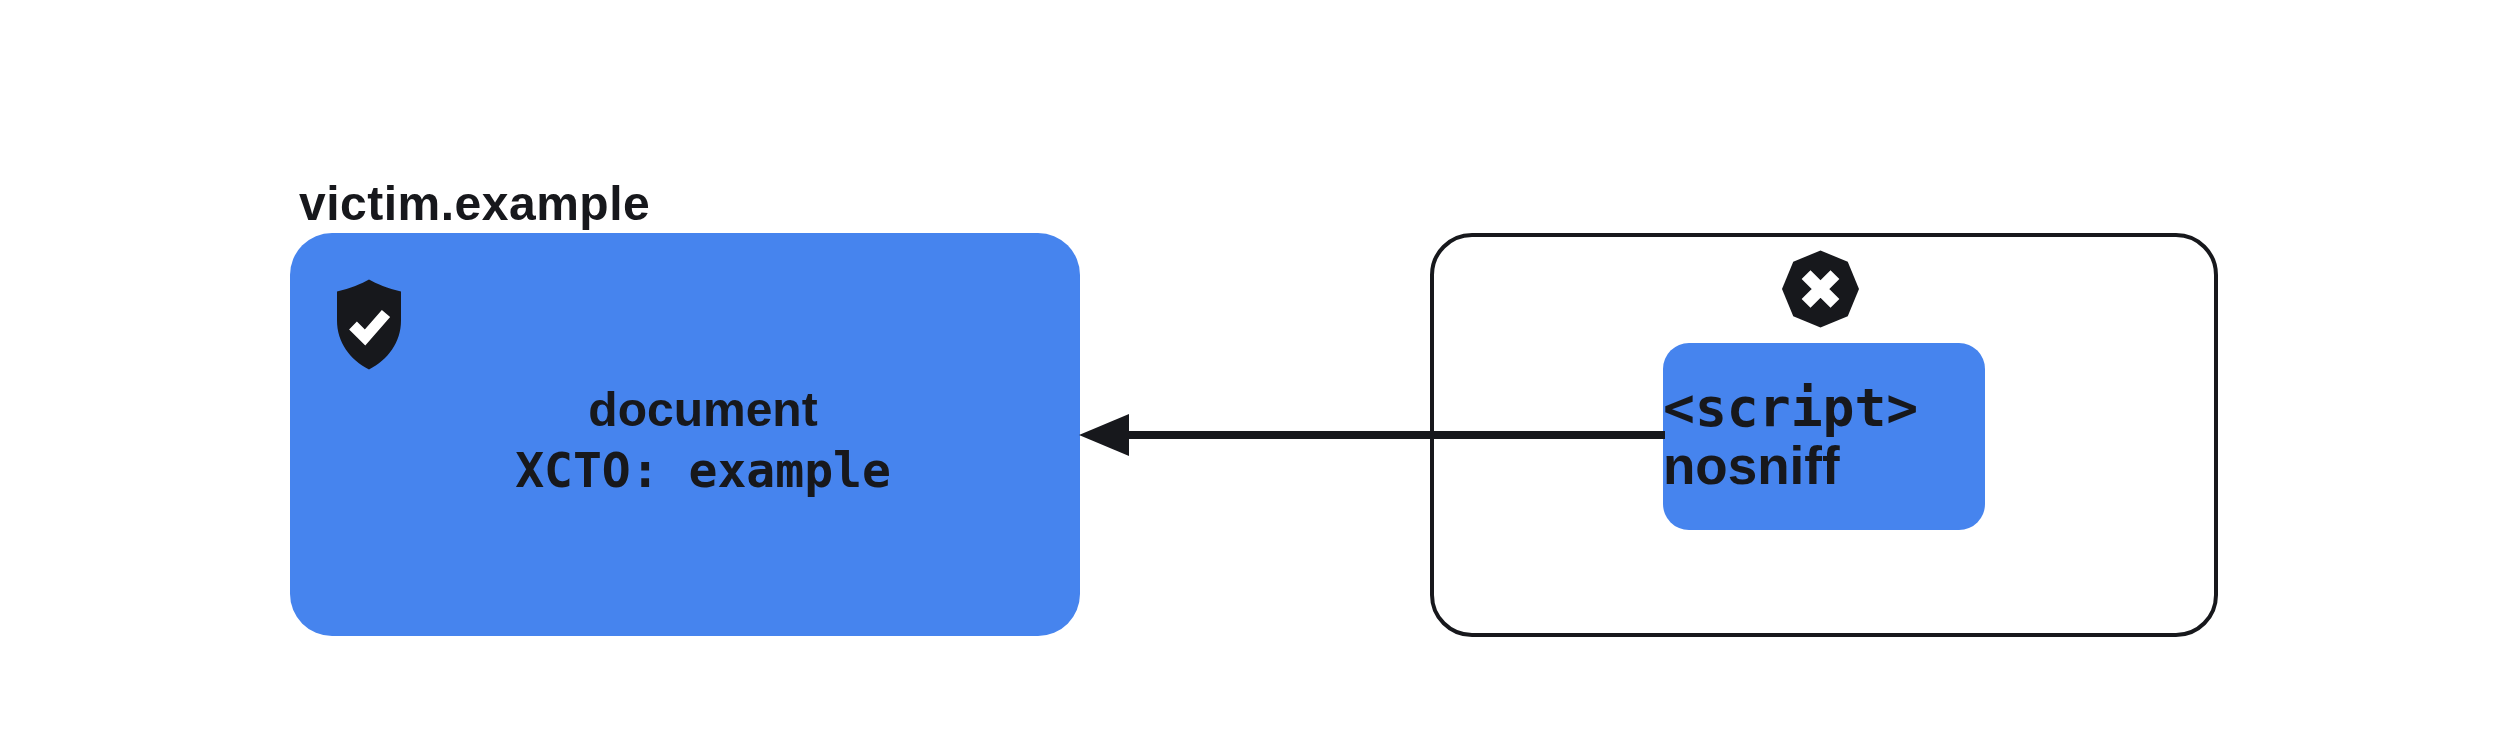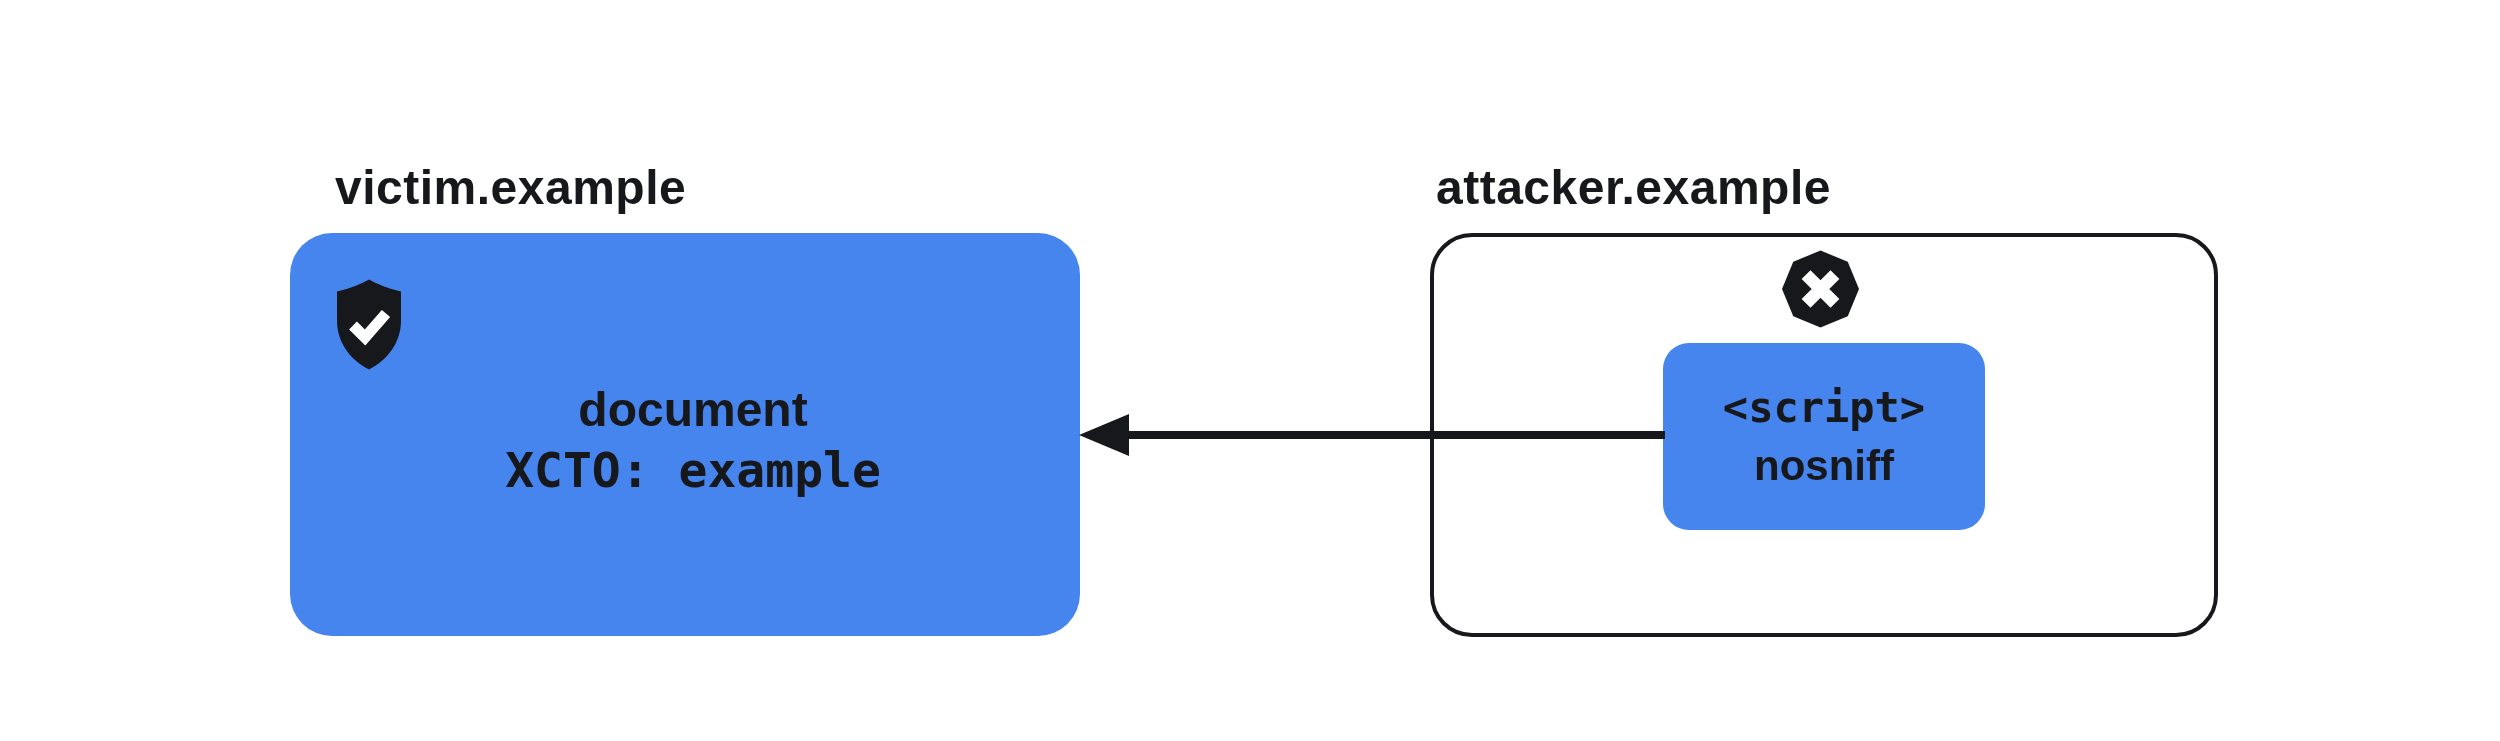--- a/index.html
+++ b/index.html
@@ -11,21 +11,21 @@
     font-family:"Liberation Sans", sans-serif;
   }
   .origin-label{
     position:absolute;
     font-size:48px;
     font-weight:bold;
     letter-spacing:0.5px;
     color:#17181c;
     white-space:nowrap;
   }
-  #victim-label{left:299px;top:160px;margin-left:36px;}
+  #victim-label{left:299px;top:176px;}
   #attacker-label{left:1436px;top:160px;}
 
   .victim-box{
     position:absolute;
     left:290px;top:233px;
     width:790px;height:403px;
     background:#4684ee;
     border-radius:42px;
   }
   .attacker-box{
@@ -42,21 +42,21 @@
     left:330px;top:276px;
     width:78px;height:97px;
   }
   .block-icon{
     position:absolute;
     left:1782px;top:250px;
     width:77px;height:78px;
   }
   .victim-text{
     position:absolute;
-    left:290px;top:380px;
+    left:300px;top:380px;
     width:806px;
     text-align:center;
     color:#17181c;
     line-height:60px;
     font-size:48px;
     font-weight:bold;
   }
   .mono{
     font-family:"DejaVu Sans Mono","Liberation Mono",monospace;
     font-weight:bold;
@@ -67,23 +67,23 @@
   }
   .script-box{
     position:absolute;
     left:1663px;top:343px;
     width:322px;height:187px;
     background:#4684ee;
     border-radius:26px;
     display:flex;
     flex-direction:column;
     justify-content:center;
-    text-align:center;
+    text-align:left;
     color:#17181c;
-    font-size:42px;
+    font-size:53px;
     font-weight:bold;
     line-height:58px;
   }
   .arrow-shaft{
     position:absolute;
     left:1120px;top:431px;
     width:545px;height:8px;
     background:#17181c;
   }
   .arrow-head{
@@ -95,21 +95,20 @@
     border-right:50px solid #17181c;
   }
 </style>
 </head>
 <body>
 
 <div class="canvas">
 
   <div class="origin-label" id="victim-label">victim.example</div>
 
-  <div class="origin-label" id="attacker-label">attacker.example</div>
 
   <div class="victim-box"></div>
 
   <svg class="shield-icon" viewBox="0 0 78 96">
     <path d="M39 3 C46 7 58 12 71 15 L71 44 C71 66 58 83 39 93 C20 83 7 66 7 44 L7 15 C20 12 32 7 39 3 Z" fill="#17181c"></path>
     <path d="M23 49 L35 61 L56 37" fill="none" stroke="#ffffff" stroke-width="11" stroke-linecap="butt" stroke-linejoin="miter"></path>
   </svg>
 
   <div class="victim-text">
     <div class="sans">document</div>

